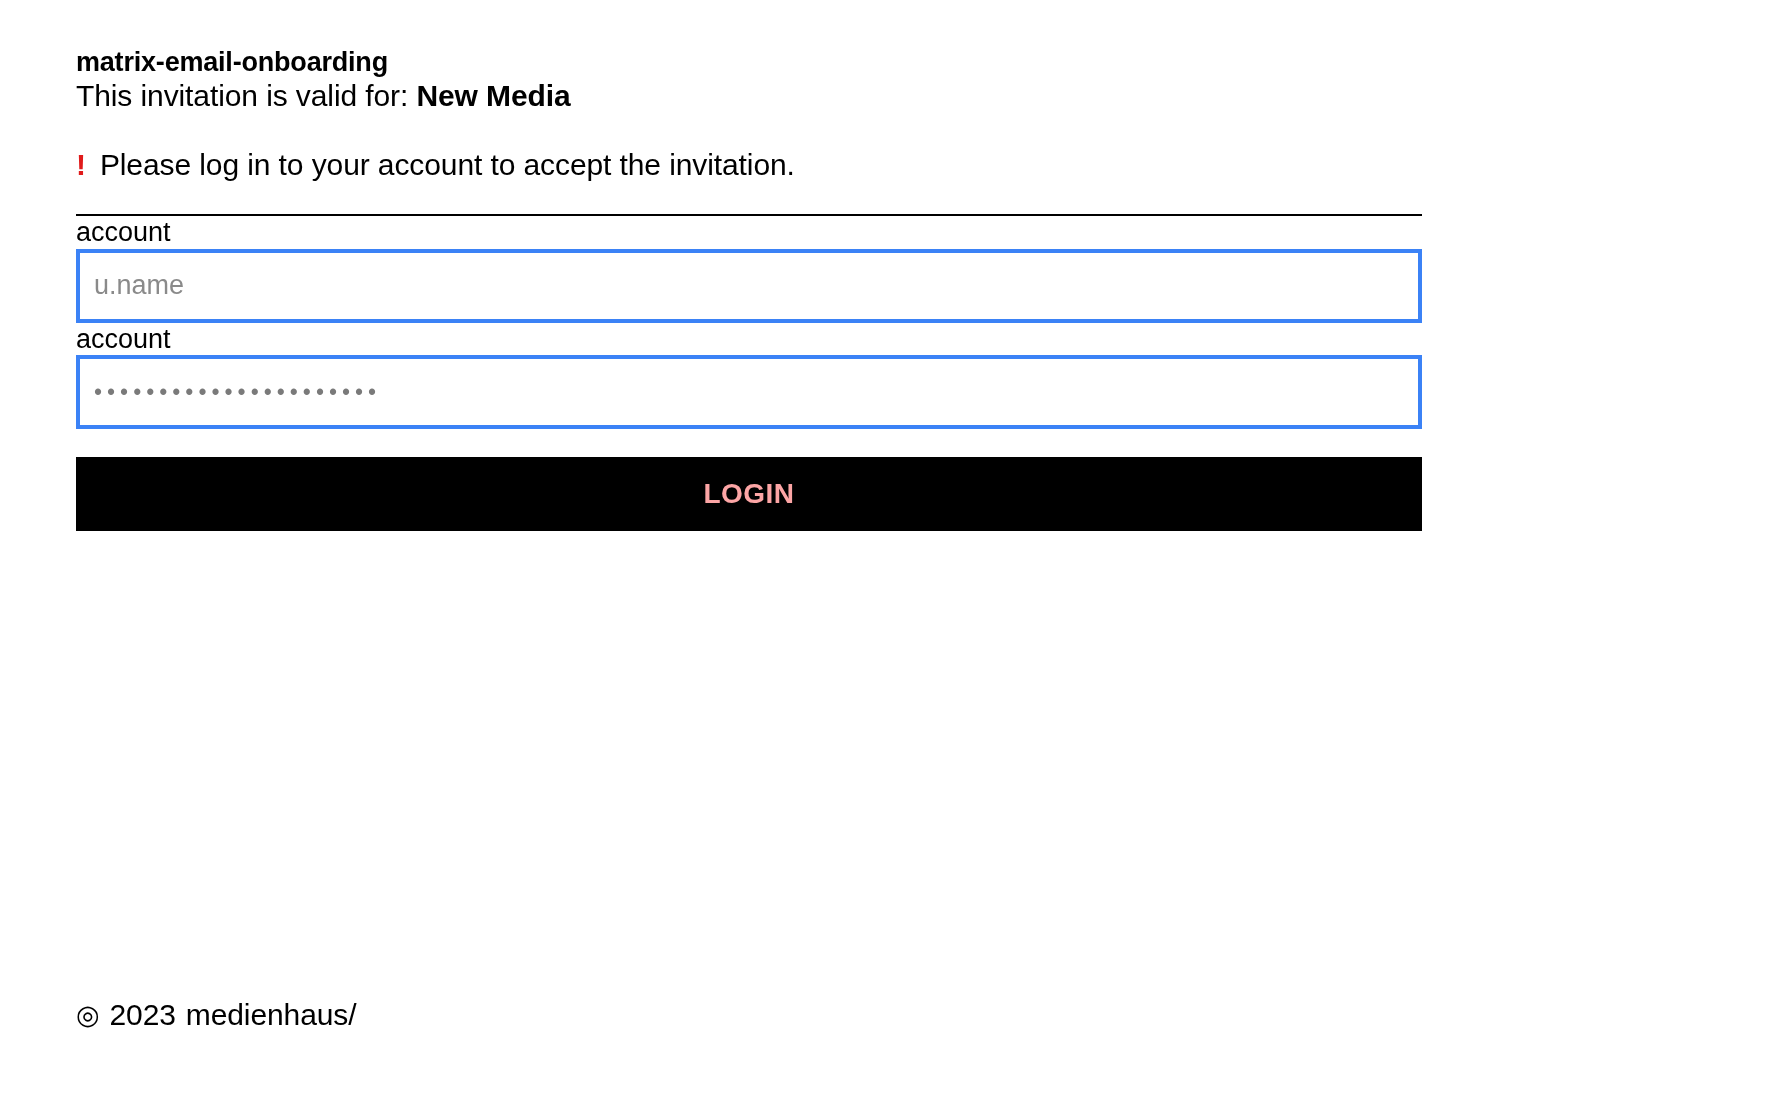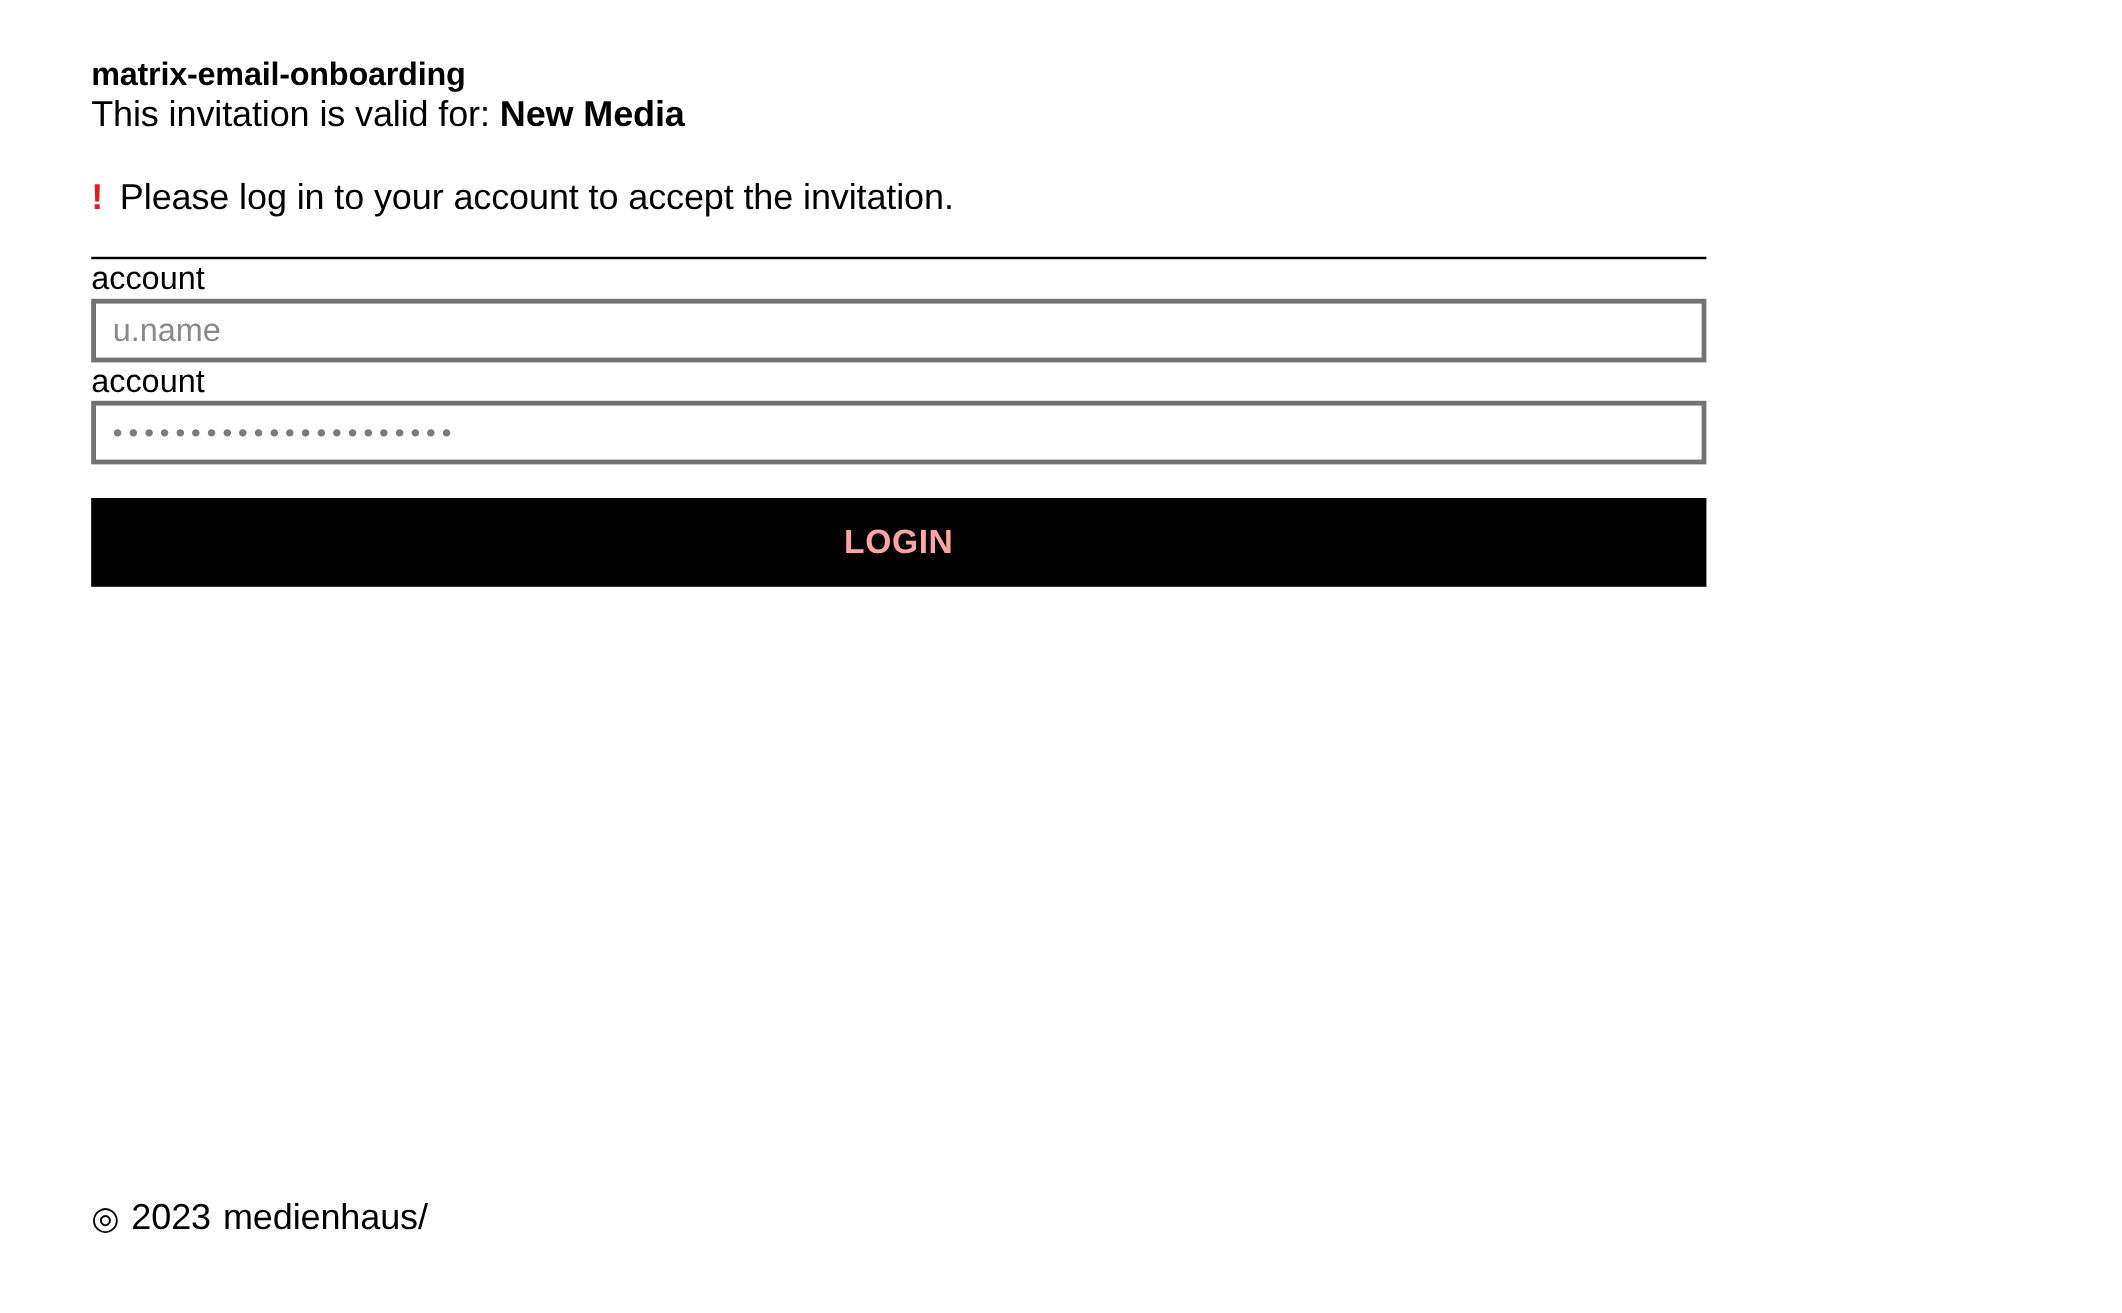--- a/index.html
+++ b/index.html
@@ -59,22 +59,22 @@
   .field-label {
     font-size: 27px;
     line-height: 1.2;
     margin-top: 36px;
     margin-bottom: 14px;
   }
   .text-input {
     box-sizing: border-box;
     display: block;
     width: 1346px;
-    height: 53px;
-    border: 4px solid #737373;
+    height: 74px;
+    border: 4px solid #3b82f6;
     background: #fff;
     font-family: "Liberation Sans", sans-serif;
     font-size: 27px;
     color: #000;
     padding: 0 14px;
     outline: none;
     border-radius: 0;
   }
   .text-input::placeholder {
     color: #8a8a8a;

